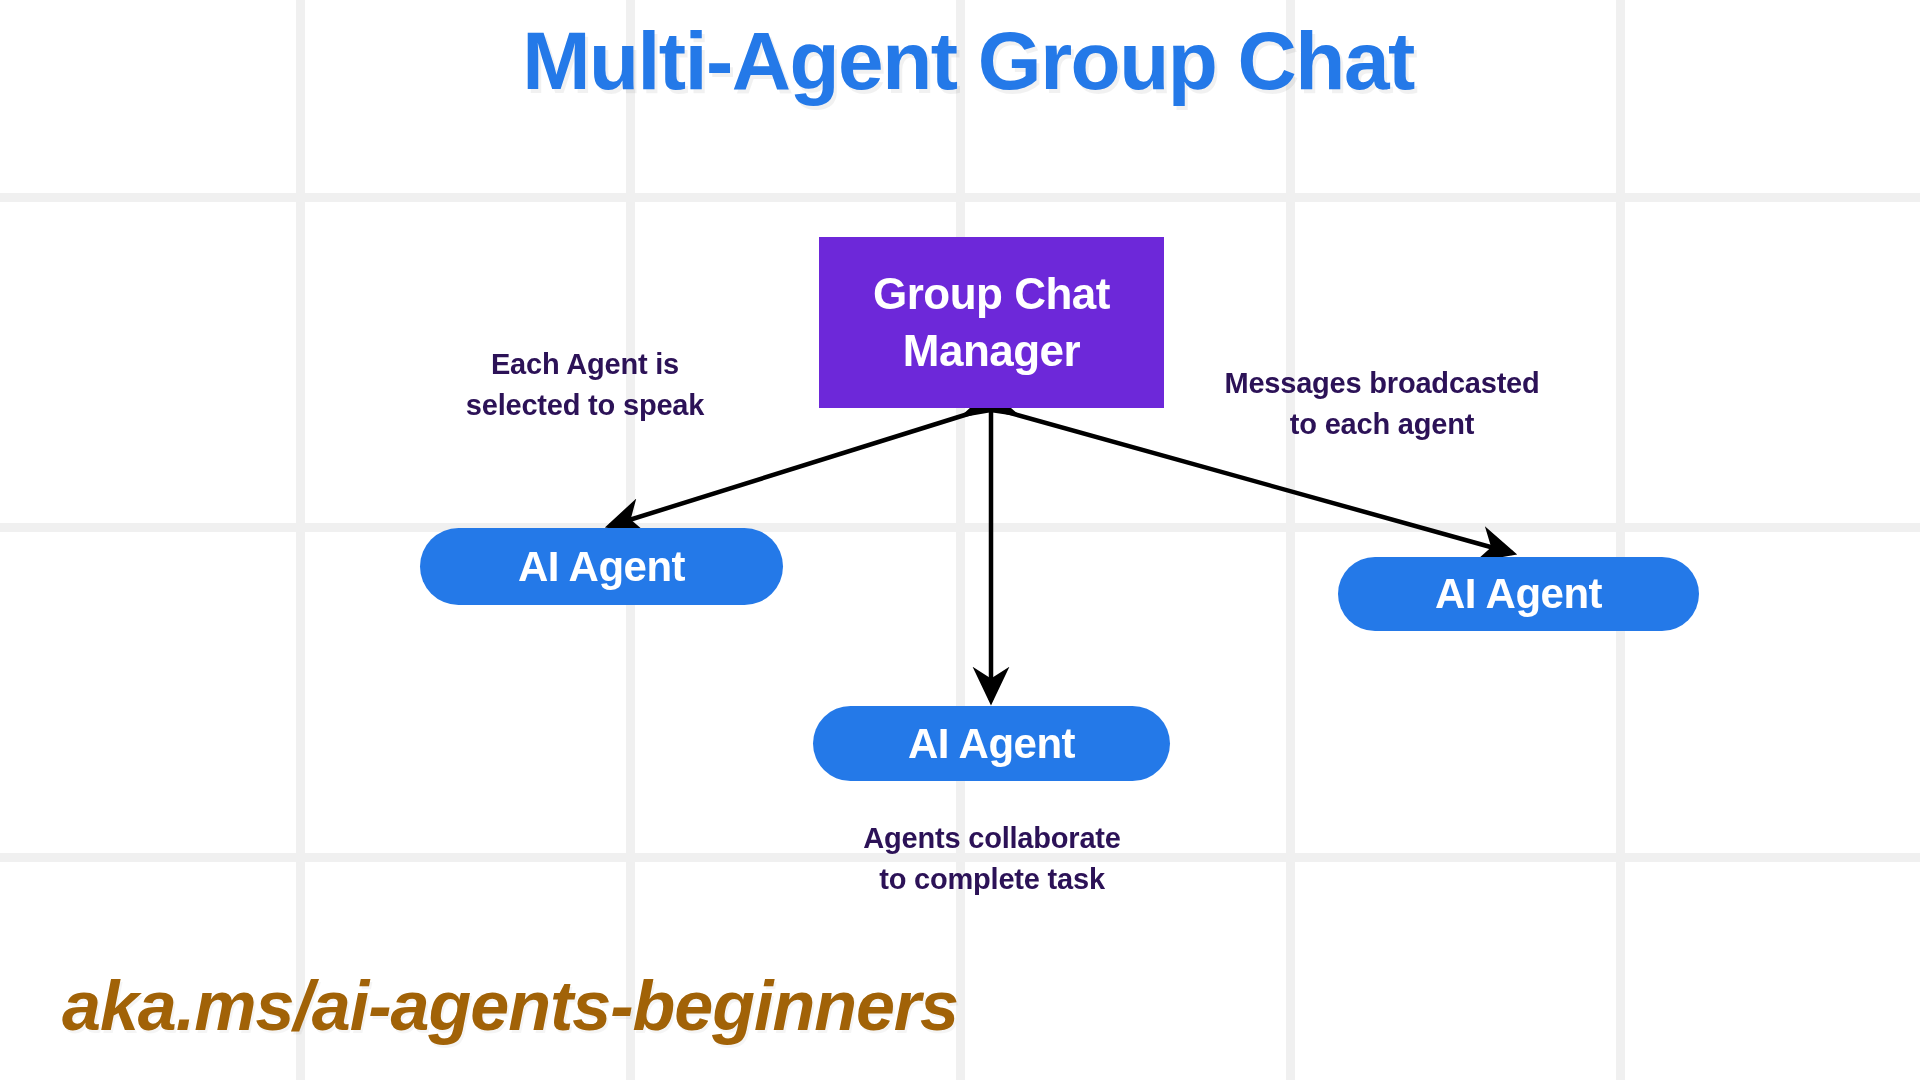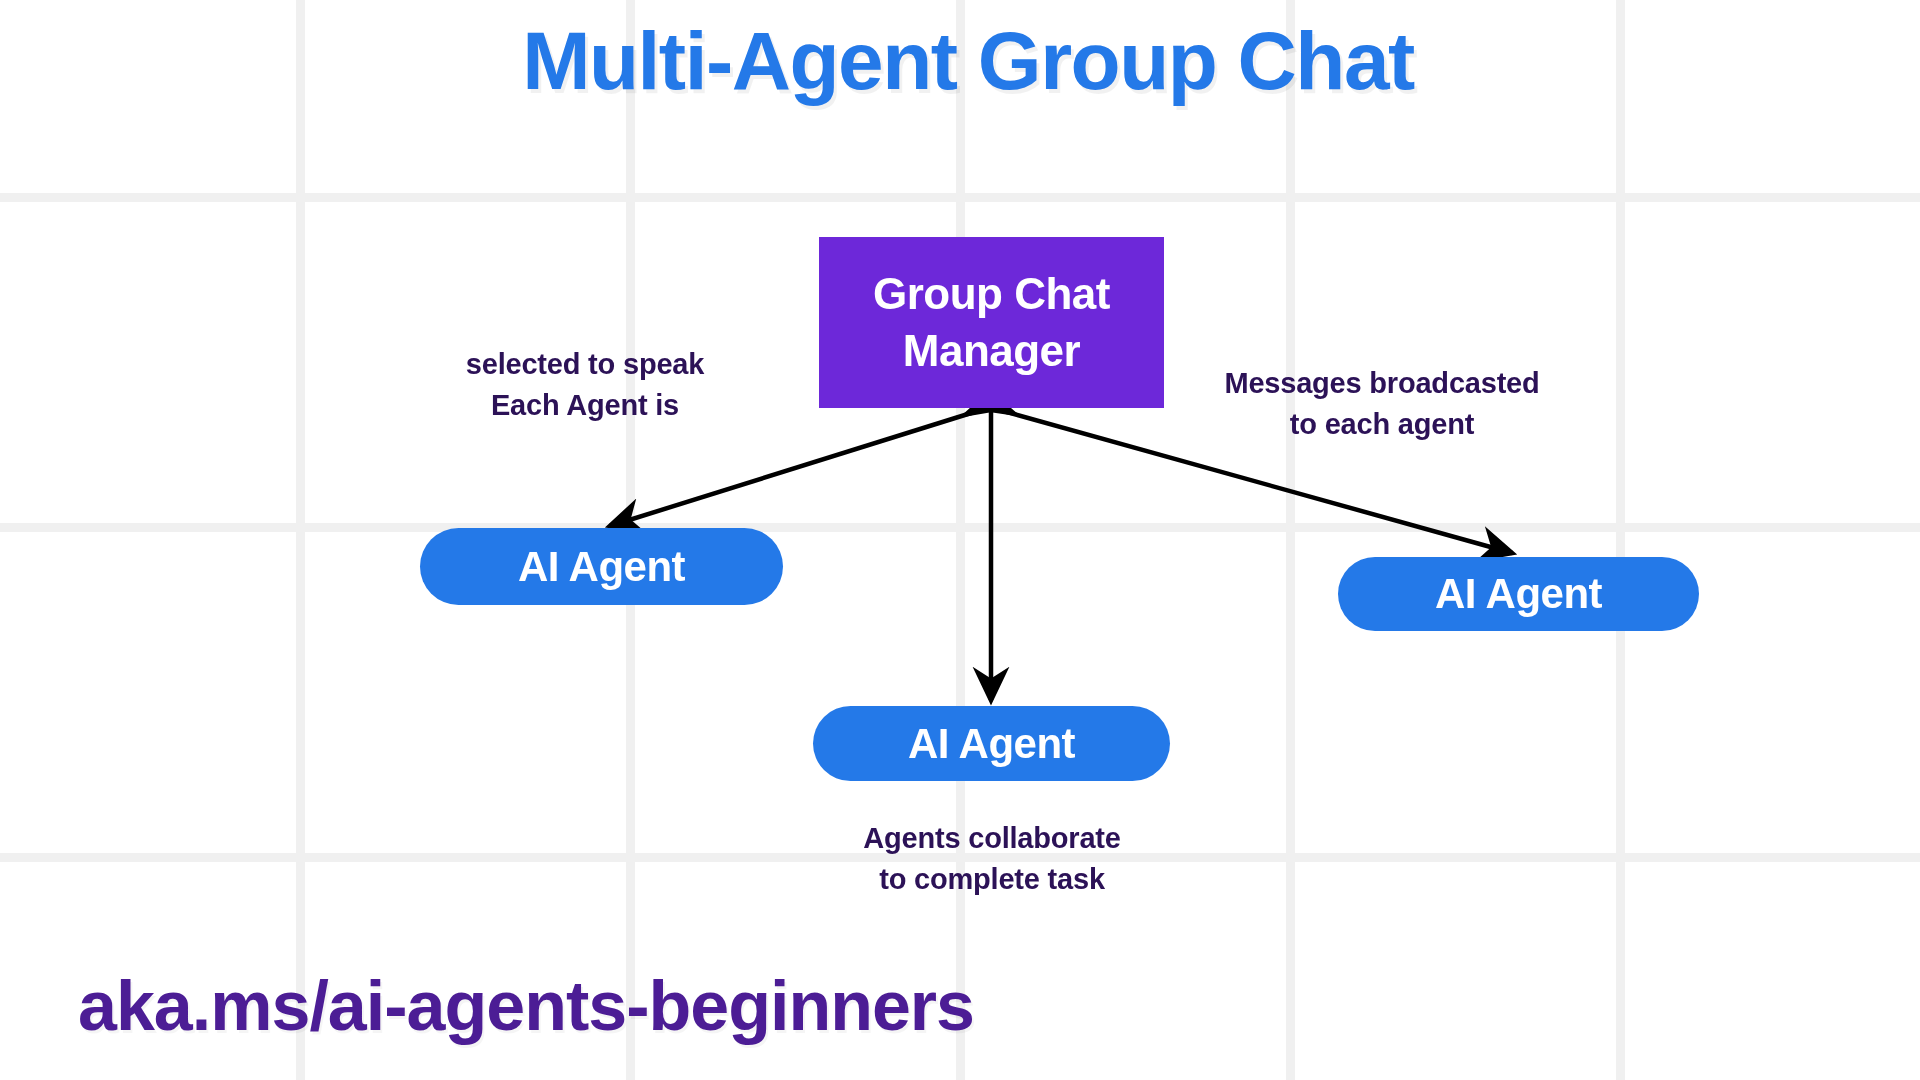--- a/index.html
+++ b/index.html
@@ -109,28 +109,29 @@
     letter-spacing: -0.2px;
   }
   #caption-left   { left: 420px;  top: 344px; width: 330px; }
   #caption-right  { left: 1182px; top: 363px; width: 400px; }
   #caption-bottom { left: 812px;  top: 818px; width: 360px; }
   .caption .ln { display: block; }
 
   
   #footer-url {
     position: absolute;
-    left: 78px;
+    left: 62px;
     top: 966px;
     font-size: 70px;
     font-weight: 700;
-    color: #4c1d95;
+    color: #a16207;
     letter-spacing: -1px;
     text-shadow: 2px 3px 0 rgba(0,0,0,0.04);
     white-space: nowrap;
+    font-style: italic;
   }
 </style>
 </head>
 <body>
 
 <div id="stage">
 
   <div id="grid"></div>
 
   <svg id="arrows" viewBox="0 0 1920 1080" width="1920" height="1080" aria-hidden="true">
@@ -166,22 +167,22 @@
 
   <div class="agent-pill" id="agent-right">
     <span>AI Agent</span>
   </div>
 
   <div class="agent-pill" id="agent-bottom">
     <span>AI Agent</span>
   </div>
 
   <div class="caption" id="caption-left">
+    <span class="ln">Each Agent is</span>
     <span class="ln">selected to speak</span>
-    <span class="ln">Each Agent is</span>
   </div>
 
   <div class="caption" id="caption-right">
     <span class="ln">Messages broadcasted</span>
     <span class="ln">to each agent</span>
   </div>
 
   <div class="caption" id="caption-bottom">
     <span class="ln">Agents collaborate</span>
     <span class="ln">to complete task</span>

